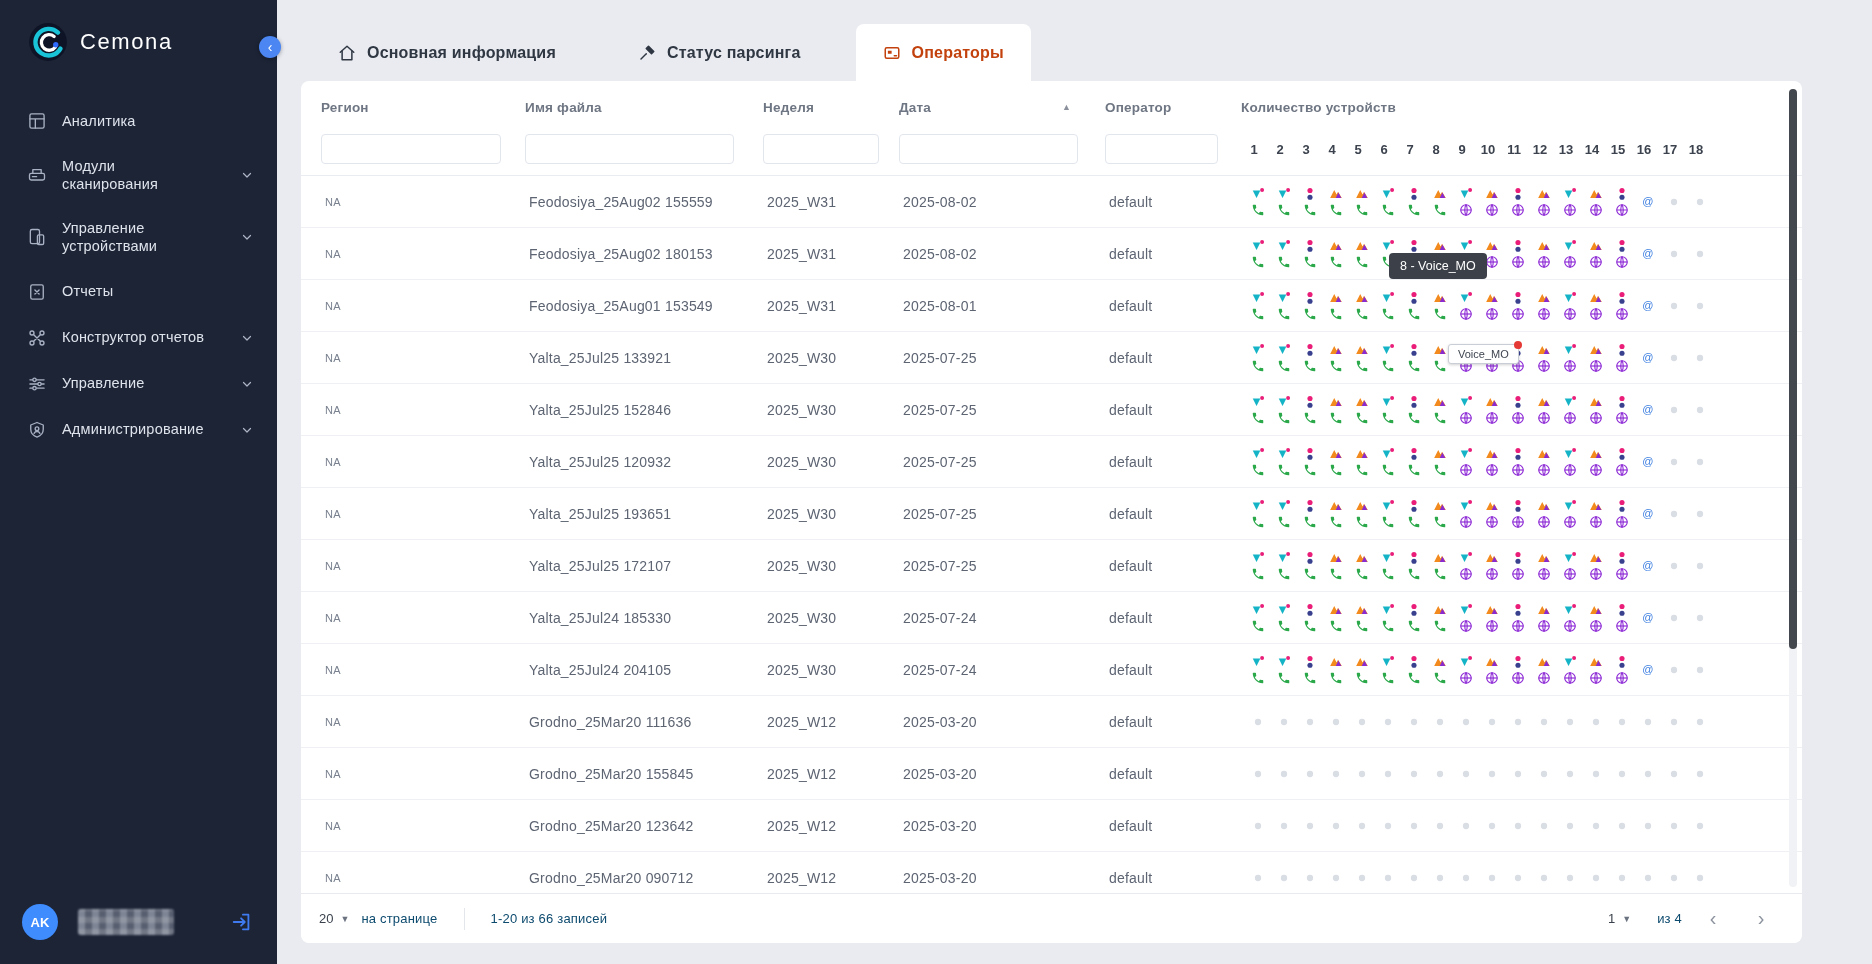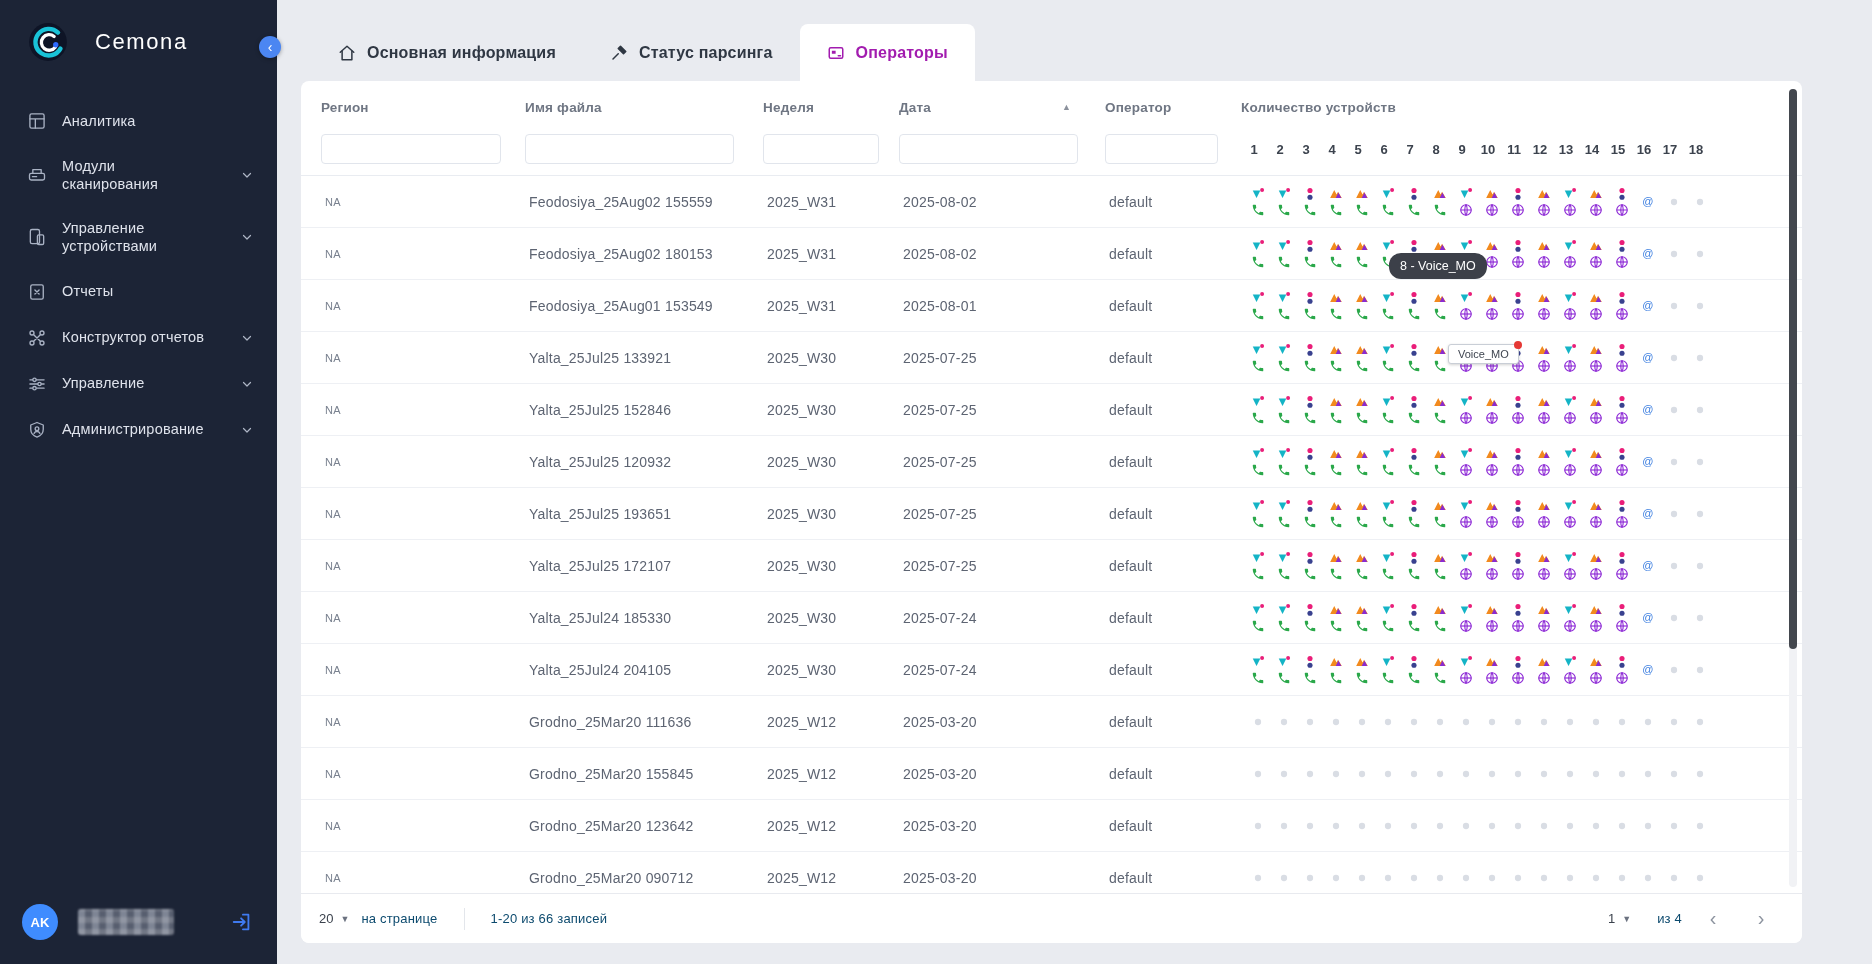--- a/index.html
+++ b/index.html
@@ -2,21 +2,21 @@
 <html><head>
 <meta charset="utf-8">
 <style>
   * { box-sizing: border-box; margin: 0; padding: 0; }
   html, body { width: 1872px; height: 964px; overflow: hidden; }
   body { font-family: "Liberation Sans", sans-serif; background: #e9ebf0; }
   .app { display: flex; width: 100%; height: 100%; }
 
   
   .sidebar { position: relative; width: 277px; flex-shrink: 0; background: #1c2436; color: #e7eaf1; display: flex; flex-direction: column; }
-  .brand-row { display: flex; align-items: center; gap: 27px; padding: 22px 20px 20px 28px; }
+  .brand-row { display: flex; align-items: center; gap: 12px; padding: 22px 20px 20px 28px; }
   .logo svg { width: 40px; height: 40px; display: block; }
   .brand-name { font-size: 22px; letter-spacing: 1.6px; color: #ffffff; font-weight: 500; }
   .collapse-btn { position: absolute; top: 36px; right: -4px; width: 22px; height: 22px; border-radius: 50%; background: #4b86f2; color: #fff; border: none; font-size: 14px; line-height: 20px; cursor: pointer; box-shadow: 0 1px 4px rgba(0,0,0,.35); }
   .nav { display: flex; flex-direction: column; padding: 16px 6px 0 0; }
   .nav-item { display: flex; align-items: center; gap: 15px; padding: 13px 18px 13px 27px; font-size: 14.5px; color: #dfe3ec; cursor: pointer; letter-spacing: .2px; }
   .nicon { width: 20px; height: 20px; flex-shrink: 0; color: #a9b2c4; }
   .nicon svg { width: 20px; height: 20px; display: block; }
   .nlabel { max-width: 152px; line-height: 1.25; }
   .chev { margin-left: auto; color: #aeb6c6; }
   .chev svg { width: 12px; height: 12px; display: block; }
@@ -25,23 +25,23 @@
   .redacted { width: 96px; height: 26px; border-radius: 3px; opacity: .85;
     background-image:
       repeating-linear-gradient(0deg, rgba(255,255,255,.22) 0 6px, rgba(255,255,255,.03) 6px 12px),
       repeating-linear-gradient(90deg, #8d94a3 0 7px, #5d6475 7px 14px);
     filter: blur(1.2px); }
   .logout { margin-left: auto; background: none; border: none; cursor: pointer; color: #3f7af0; }
   .logout svg { width: 22px; height: 22px; display: block; }
 
   
   .main { position: relative; flex: 1; padding: 24px 70px 0 24px; }
-  .tabs { display: flex; margin-left: 10px; height: 57px; }
+  .tabs { display: flex; margin-left: 10px; height: 57px; gap: 28px; }
   .tab { display: flex; align-items: center; gap: 11px; padding: 0 27px; font-size: 16px; font-weight: 600; color: #2f3743; border-radius: 8px 8px 0 0; cursor: pointer; letter-spacing: .2px; }
-  .tab.active { background: #ffffff; color: #a21caf; }
+  .tab.active { background: #ffffff; color: #c2410c; }
   .ticon svg { width: 18px; height: 18px; display: block; }
 
   .card { position: relative; background: #fff; border-radius: 8px; height: 862px; overflow: hidden; }
 
   .thead { padding: 10px 0 0 20px; }
   .hrow { display: grid; grid-template-columns: 204px 238px 136px 206px 136px auto; align-items: center; }
   .hrow.labels { height: 32px; font-size: 13.5px; color: #6f7683; font-weight: 600; letter-spacing: .2px; }
   .hrow.filters { height: 52px; }
   .hcell { display: flex; align-items: center; }
   .hcell .sort { margin-left: auto; margin-right: 34px; font-size: 9px; color: #8b919c; cursor: pointer; }
@@ -63,21 +63,21 @@
   .caret { font-size: 9px; color: #6b7280; }
   .plabel { font-size: 13px; color: #0c4a6e; margin-left: 12px; letter-spacing: .2px; }
   .vdiv { width: 1px; height: 22px; background: #e3e6eb; margin: 0 14px 0 26px; }
   .pright { margin-left: auto; display: flex; align-items: center; gap: 14px; }
   .pnav { width: 34px; height: 34px; border: none; background: none; color: #8b929e; font-size: 20px; cursor: pointer; }
 
   .vscroll { position: absolute; top: 8px; right: 5px; width: 8px; height: 798px; background: #f1f2f5; border-radius: 4px; }
   .vthumb { width: 8px; height: 560px; background: #43474e; border-radius: 4px; cursor: grab; }
 
   .tooltip { position: absolute; z-index: 10; white-space: nowrap; }
-  .tooltip.dark { left: 1112px; top: 253px; background: #3c4049; color: #fff; font-size: 12.5px; padding: 6px 11px; border-radius: 12px; }
+  .tooltip.dark { left: 1112px; top: 253px; background: #3c4049; color: #fff; font-size: 12.5px; padding: 6px 11px; border-radius: 4px; }
   .tooltip.light { left: 1171px; top: 344px; background: #fff; border: 1px solid #c9ced6; color: #3f4550; font-size: 11px; padding: 3px 9px; border-radius: 3px; box-shadow: 0 1px 3px rgba(0,0,0,.18); }
   .red-dot { position: absolute; right: -4px; top: -4px; width: 8px; height: 8px; background: #e53935; border-radius: 50%; }
 </style>
 </head>
 <body>
 
 <div class="app">
 
   <aside class="sidebar">
     <div class="brand-row">

